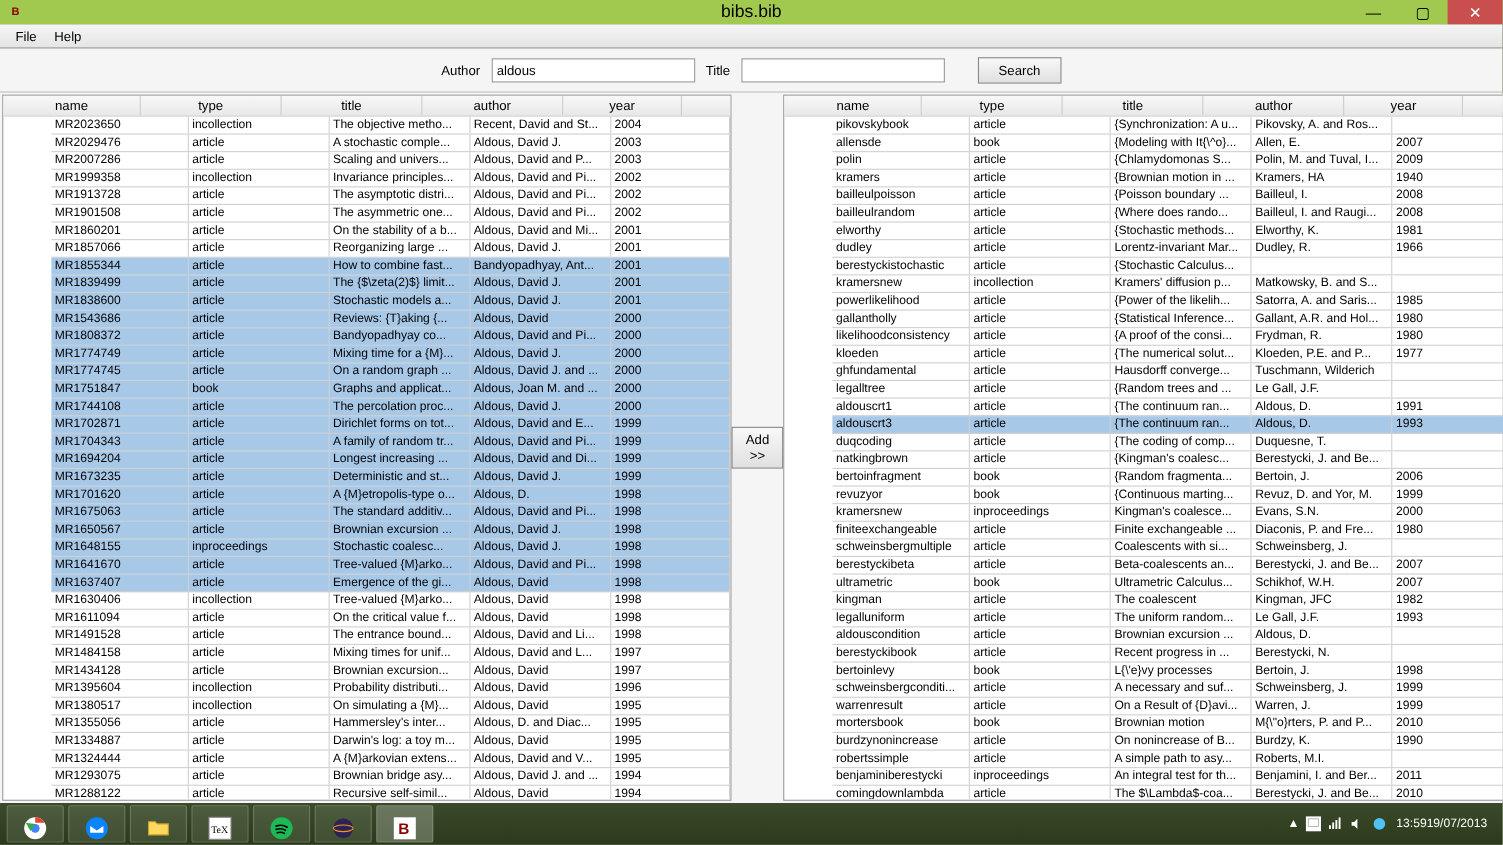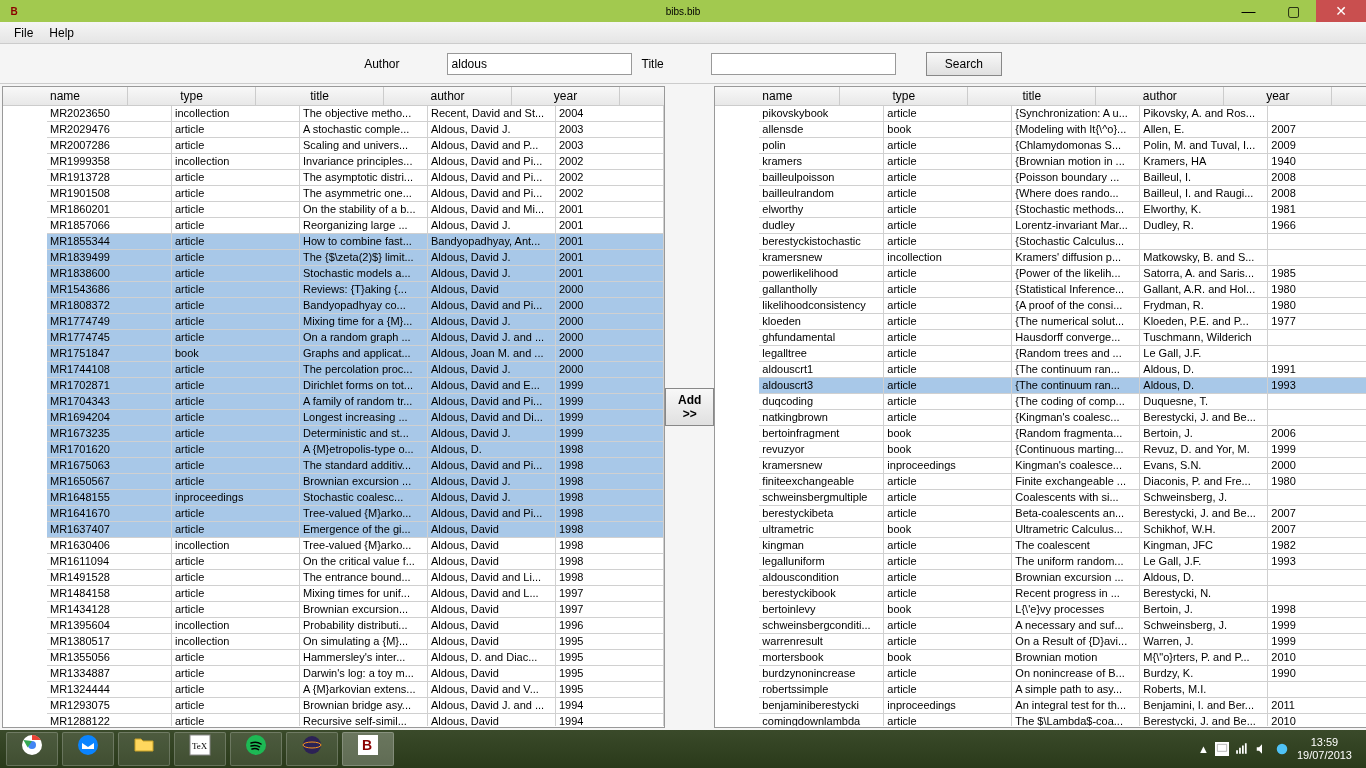--- a/index.html
+++ b/index.html
@@ -1,54 +1,54 @@
 <!DOCTYPE html>
 <html><head>
 <meta charset="utf-8">
 <style>
 * { box-sizing: border-box; margin: 0; padding: 0; }
 body { font-family: "Segoe UI", Tahoma, sans-serif; font-size: 12px; background: #4a5a3a; height: 768px; width: 1366px; overflow: hidden; position: relative; }
 .titlebar { background: #a2c94f; height: 22px; display: flex; align-items: center; position: relative; }
 .titlebar-icon { width: 16px; height: 16px; margin-left: 6px; display: flex; align-items: center; justify-content: center; color: #8b0000; font-weight: bold; font-size: 10px; }
-.titlebar-title { position: absolute; left: 50%; transform: translateX(-50%); font-size: 10px; color: #000; }
+.titlebar-title { position: absolute; left: 50%; transform: translateX(-50%); font-size: 16px; color: #000; }
 .window-controls { position: absolute; right: 0; top: 0; display: flex; }
 .win-btn { width: 45px; height: 22px; display: flex; align-items: center; justify-content: center; font-size: 14px; cursor: pointer; }
 .win-btn.minimize { color: #000; }
 .win-btn.maximize { color: #000; }
 .win-btn.close { background: #c94f4f; color: #fff; width: 50px; }
 .menubar { background: linear-gradient(#f5f5f5, #e5e5e5); height: 22px; display: flex; align-items: center; padding: 0 6px; border-bottom: 1px solid #ccc; }
 .menu-item { padding: 2px 8px; cursor: pointer; }
 .toolbar { background: #f5f5f5; height: 40px; display: flex; align-items: center; justify-content: center; gap: 10px; border-bottom: 1px solid #ccc; }
 .toolbar label { font-size: 12px; }
-.toolbar input { border: 1px solid #999; padding: 2px 4px; height: 22px; width: 185px; font-size: 12px; margin-left: 37px; }
+.toolbar input { border: 1px solid #999; padding: 2px 4px; height: 22px; width: 185px; font-size: 12px; }
 .search-btn { background: linear-gradient(#f8f8f8, #e0e0e0); border: 1px solid #888; padding: 4px 18px; cursor: pointer; font-size: 12px; margin-left: 20px; }
 .main { display: flex; height: calc(100% - 84px - 38px); background: #f5f5f5; padding: 2px; }
 .panel { flex: 1; display: flex; flex-direction: column; border: 1px solid #999; background: #fff; }
 .middle { width: 80px; display: flex; flex-direction: column; align-items: center; justify-content: center; }
-.add-btn { background: linear-gradient(#f8f8f8, #e0e0e0); border: 1px solid #888; padding: 4px 12px; cursor: pointer; font-size: 12px; font-weight: bold; }
+.add-btn { background: linear-gradient(#f8f8f8, #e0e0e0); border: 1px solid #888; padding: 4px 12px; cursor: pointer; font-size: 12px; font-weight: normal; }
 .table-wrap { flex: 1; overflow: hidden; position: relative; }
 .table-header { display: flex; background: linear-gradient(#f8f8f8, #e8e8e8); border-bottom: 1px solid #ccc; }
 .table-header .th { border-right: 1px solid #ccc; padding: 2px 4px; text-align: center; font-weight: normal; cursor: pointer; overflow: hidden; white-space: nowrap; text-overflow: ellipsis; }
 .table-body { overflow-y: scroll; height: calc(100% - 20px); padding-left: 44px; }
 .table-body::-webkit-scrollbar { width: 16px; }
 .table-body::-webkit-scrollbar-track { background: #e8e8e8; border-left: 1px solid #ccc; }
 .table-body::-webkit-scrollbar-thumb { background: #c0c0c0; border: 1px solid #999; }
 .tr { display: flex; border-bottom: 1px solid #d0d0d0; height: 16px; line-height: 15px; cursor: pointer; }
 .tr.selected { background: #a8c8e8; }
 .tr .td { border-right: 1px solid #d0d0d0; padding: 0 3px; overflow: hidden; white-space: nowrap; text-overflow: ellipsis; font-size: 11px; }
 .col-name { width: 125px; }
 .col-type { width: 128px; }
 .col-title { width: 128px; }
 .col-author { width: 128px; }
 .col-year { width: 108px; }
 .taskbar { position: absolute; bottom: 0; left: 0; right: 0; height: 38px; background: linear-gradient(#3a4a2a, #2a3a1a); display: flex; align-items: center; padding: 0 4px; }
-.taskbar-item { width: 52px; height: 34px; margin: 2px 2px; background: rgba(255,255,255,0.1); border: 1px solid rgba(255,255,255,0.2); display: flex; align-items: flex-start; justify-content: center; cursor: pointer; border-radius: 2px; }
+.taskbar-item { width: 52px; height: 34px; margin: 2px 2px; background: rgba(255,255,255,0.1); border: 1px solid rgba(255,255,255,0.2); display: flex; align-items: flex-end; justify-content: center; cursor: pointer; border-radius: 2px; }
 .taskbar-item.active { background: rgba(255,255,255,0.25); }
 .tray { margin-left: auto; display: flex; align-items: center; gap: 8px; color: #fff; font-size: 11px; padding-right: 10px; }
-.tray-clock { display: flex; flex-direction: column; align-items: center; line-height: 13px; }
+.tray-clock { display: flex; flex-direction: row; line-height: 13px; }
 .tray-icons { display: flex; gap: 6px; align-items: center; }
 .icon-svg { width: 24px; height: 24px; }
 </style>
 </head>
 <body>
 
 <div class="titlebar">
   <span class="titlebar-icon">B</span>
   <span class="titlebar-title">bibs.bib</span>
   <div class="window-controls">

